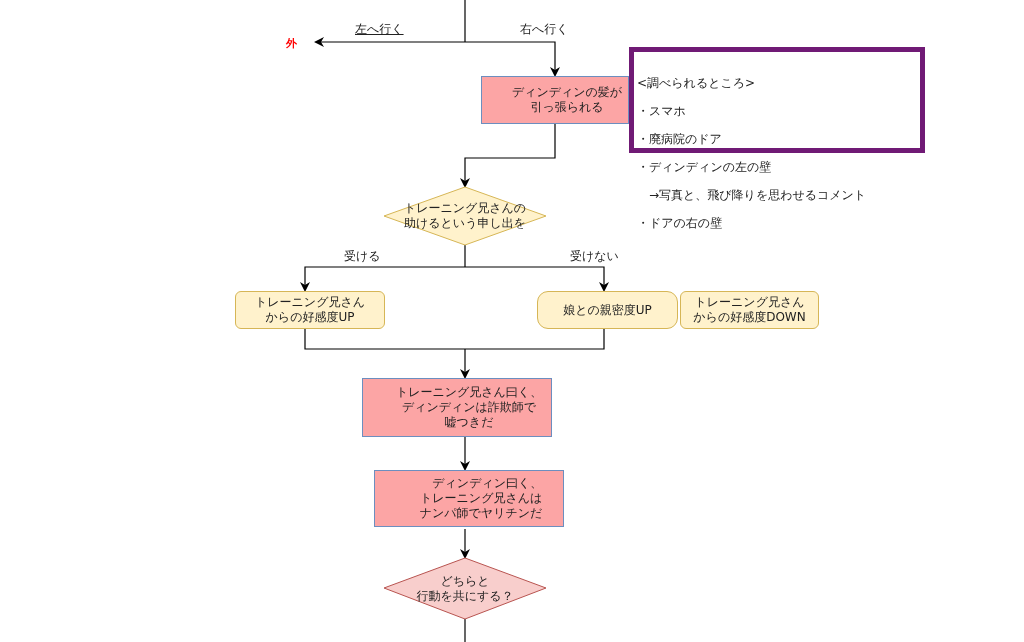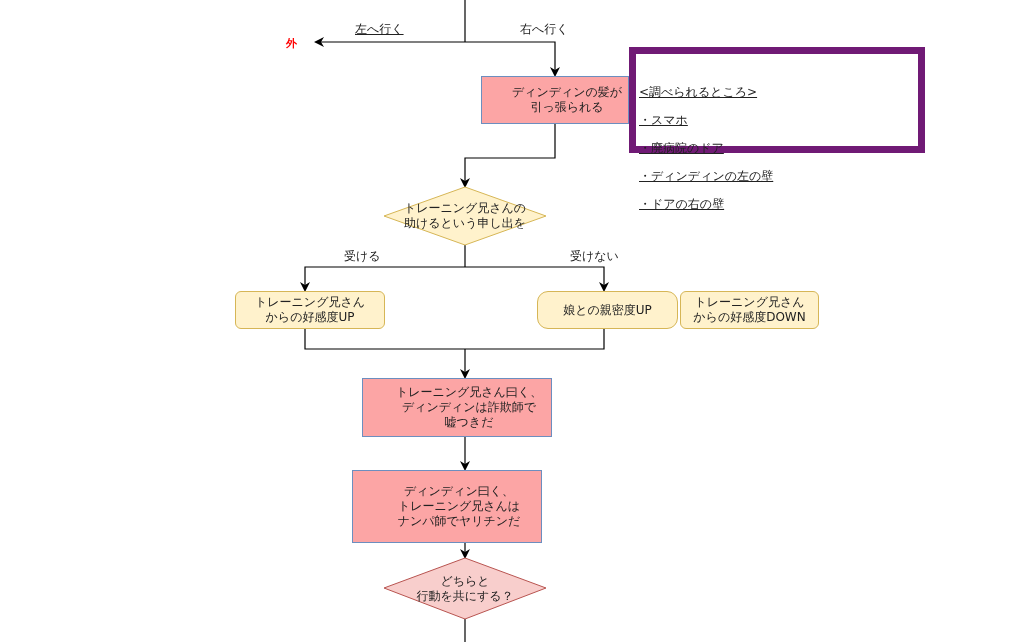--- a/index.html
+++ b/index.html
@@ -3,22 +3,22 @@
 <meta charset="utf-8">
 <style>
   html, body { margin:0; padding:0; background:#ffffff; }
   body { width:1024px; height:642px; position:relative; overflow:hidden;
          font-family: "DejaVu Sans", "Liberation Sans", sans-serif; color:#222; }
   svg.edges { position:absolute; left:0; top:0; width:1024px; height:642px; }
   .node { position:absolute; box-sizing:border-box; display:flex; align-items:center; justify-content:center;
           text-align:center; font-size:12px; line-height:15px; white-space:pre-line; }
   .blue { background:#fca5a5; border:1px solid #6c8ebf;padding-left:24px; }
   .yellow { background:#fff2cc; border:1px solid #d6b656; border-radius:6px; }
-  .note { position:absolute; box-sizing:border-box; background:#fff; border:7px solid #701a75;
-          font-size:12px; line-height:14px; padding:17px 3px; white-space:pre-line;text-decoration:underline; }
+  .note { position:absolute; box-sizing:border-box; background:#fff; border:5px solid #701a75;
+          font-size:12px; line-height:14px; padding:10px 3px; white-space:pre-line; }
   .label { position:absolute; font-size:12px; line-height:14px; background:#fff; padding:0 2px; }
   .red-text { position:absolute; font-size:11px; color:#ff0000; font-weight:bold; }
   .diamond-text { position:absolute; display:flex; align-items:center; justify-content:center;
           text-align:center; font-size:12px; line-height:15px; white-space:pre-line; }
 </style>
 </head>
 <body>
 
 <svg class="edges" viewBox="0 0 1024 642">
   <defs>
@@ -55,37 +55,38 @@
 <div class="red-text" style="left:286px; top:36px;">外</div>
 
 <div class="node blue" style="left:481px; top:76px; width:148px; height:48px;">ディンディンの髪が
 引っ張られる</div>
 
 <div class="note" style="left:629px; top:47px; width:296px; height:106px;">
   <div>&lt;調べられるところ&gt;</div>
   <div>・スマホ</div>
   <div>・廃病院のドア</div>
   <div>・ディンディンの左の壁</div>
+  <div>　→写真と、飛び降りを思わせるコメント</div>
   <div>・ドアの右の壁</div>
 </div>
 
 <div class="diamond-text" style="left:384px; top:187px; width:162px; height:58px;">トレーニング兄さんの
 助けるという申し出を</div>
 
 <div class="label" style="left:342px; top:249px;">受ける</div>
 <div class="label" style="left:546px; top:249px;margin-left:22px;">受けない</div>
 
 <div class="node yellow" style="left:235px; top:291px; width:150px; height:38px;">トレーニング兄さん
 からの好感度UP</div>
 <div class="node yellow" style="left:537px; top:291px; width:141px; height:38px;border-radius:11px;">娘との親密度UP</div>
 <div class="node yellow" style="left:680px; top:291px; width:139px; height:38px;">トレーニング兄さん
 からの好感度DOWN</div>
 
 <div class="node blue" style="left:362px; top:378px; width:190px; height:59px;">トレーニング兄さん曰く、
 ディンディンは詐欺師で
 嘘つきだ</div>
 
-<div class="node blue" style="left:352px; top:470px; width:190px; height:73px;">ディンディン曰く、
+<div class="node blue" style="left:374px; top:470px; width:190px; height:57px;text-align:right;">ディンディン曰く、
 トレーニング兄さんは
 ナンパ師でヤリチンだ</div>
 
 <div class="diamond-text" style="left:384px; top:558px; width:162px; height:61px;">どちらと
 行動を共にする？</div>
 
 </body></html>

